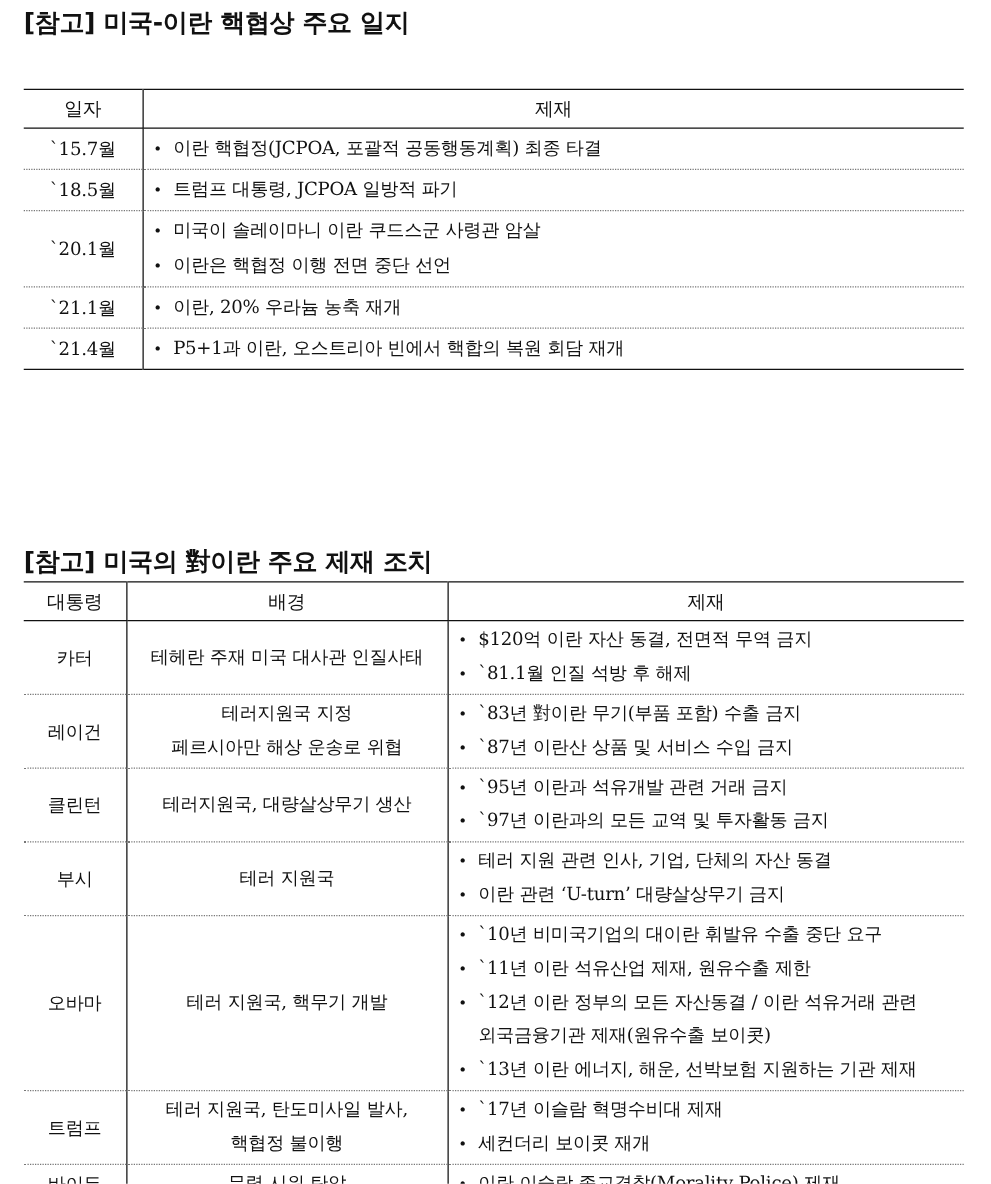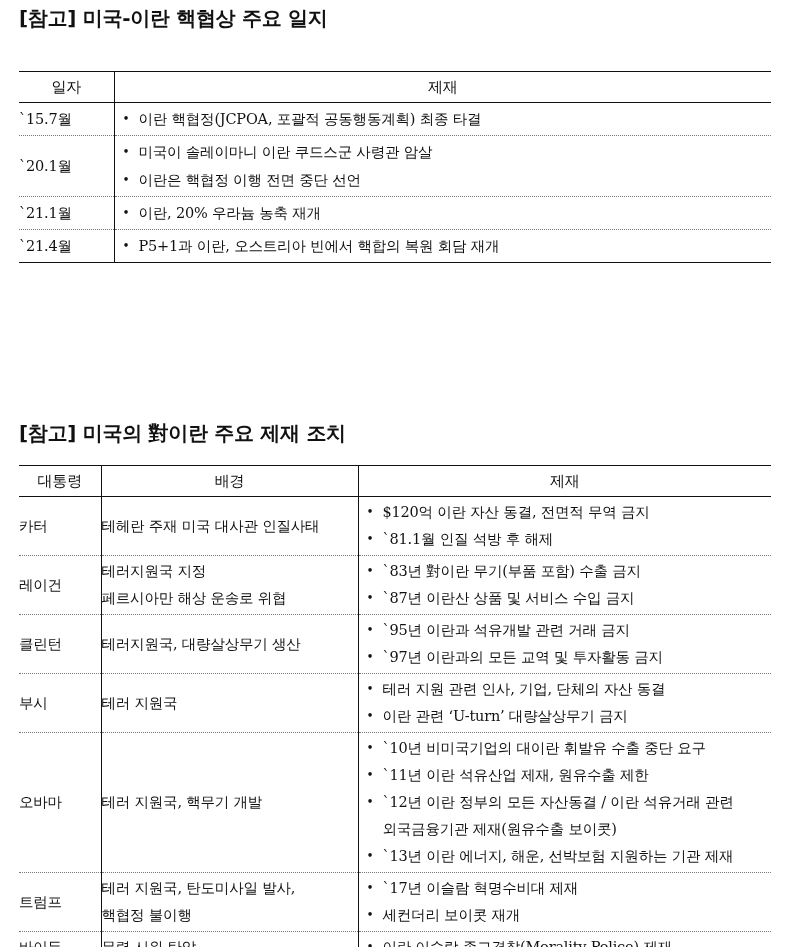--- a/index.html
+++ b/index.html
@@ -23,21 +23,21 @@
   table.t2 { top: 465px; border-top: 1.5px solid #111; border-bottom: 1.5px solid #111; }
   th {
     font-family: "DejaVu Sans", "Liberation Sans", sans-serif;
     font-weight: normal; font-size: 15px; height: 30px; text-align: center;
     border-bottom: 1.2px solid #111; padding: 0;
   }
   td { padding: 0; vertical-align: middle; }
   tr.row td { border-bottom: 1px dotted #777; }
   tr.row:last-child td { border-bottom: none; }
   .vl { border-right: 1px solid #111; }
-  .c-center { }
+  .c-center { text-align: center; }
   .items { padding: 2px 0 2px 8px; }
   .item { display: flex; align-items: center; white-space: nowrap; }
   .item .bul { width: 16px; flex: none; font-size: 12px; }
   .item.cont { padding-left: 16px; }
   .t1 tr.row td { height: 28px; }
   .t1 .item { line-height: 28px; }
   .t2 .item { line-height: 27px; }
   .t2 .bg-line { line-height: 27px; }
 </style>
 </head>
@@ -60,20 +60,29 @@
     <tr class="row">
       <td class="vl c-center">`15.7월</td>
       <td class="items">
           <div class="item">
             <span class="bul">•</span>
             <span>이란 핵협정(JCPOA, 포괄적 공동행동계획) 최종 타결</span>
           </div>
         </td>
     </tr>
     <tr class="row">
+      <td class="vl c-center">`18.5월</td>
+      <td class="items">
+          <div class="item">
+            <span class="bul">•</span>
+            <span>트럼프 대통령, JCPOA 일방적 파기</span>
+          </div>
+        </td>
+    </tr>
+    <tr class="row">
       <td class="vl c-center">`20.1월</td>
       <td class="items">
         <div class="item">
             <span class="bul">•</span>
             <span>미국이 솔레이마니 이란 쿠드스군 사령관 암살</span>
           </div>
         <div class="item">
             <span class="bul">•</span>
             <span>이란은 핵협정 이행 전면 중단 선언</span>
           </div>
@@ -93,21 +102,21 @@
       <td class="items">
           <div class="item">
             <span class="bul">•</span>
             <span>P5+1과 이란, 오스트리아 빈에서 핵합의 복원 회담 재개</span>
           </div>
         </td>
     </tr>
   </tbody>
 </table>
 
-<div class="title" style="top:420px;">[참고] 미국의 對이란 주요 제재 조치</div>
+<div class="title" style="top:436px;">[참고] 미국의 對이란 주요 제재 조치</div>
 
 <table class="t2">
   <colgroup>
       <col style="width:82px">
       <col style="width:257px">
       <col>
     </colgroup>
   <thead>
     <tr>
       <th class="vl">대통령</th>

